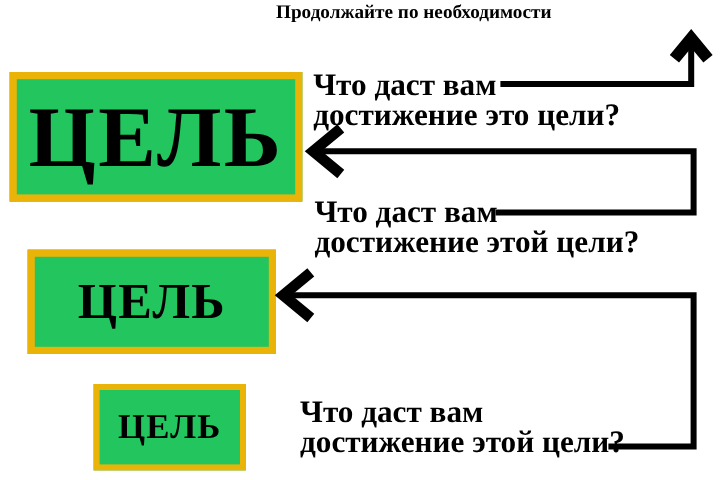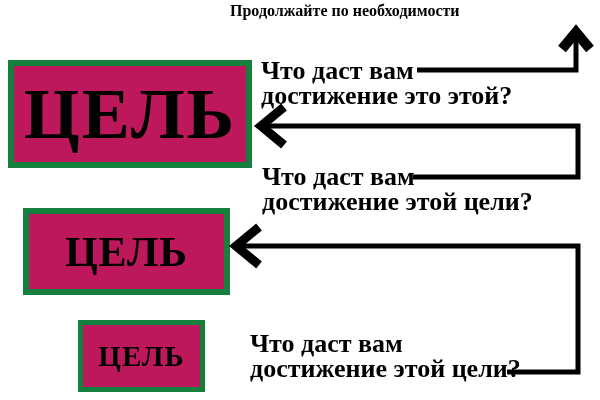--- a/index.html
+++ b/index.html
@@ -16,26 +16,26 @@
     position: absolute;
     left: 230px;
     top: 2px;
     font-size: 16px;
     font-weight: bold;
     white-space: nowrap;
   }
   .goal-box {
     position: absolute;
     box-sizing: border-box;
-    border: 6px solid #15803d;
+    border: 6px solid #eab308;
     display: flex;
     align-items: center;
     justify-content: center;
     font-weight: bold;
-    background: #be185d;
+    background: #22c55e;
   }
   .goal-box.large  { left: 8px;  top: 60px;  width: 244px; height: 108px; font-size: 72px; letter-spacing: 2px; }
   .goal-box.medium { left: 23px; top: 208px; width: 207px; height: 87px;  font-size: 42px; letter-spacing: 1px; }
   .goal-box.small  { left: 78px; top: 320px; width: 127px; height: 72px;  border-width: 5px; font-size: 29px; letter-spacing: 1px; }
   .question {
     position: absolute;
     font-size: 26px;
     font-weight: bold;
     line-height: 25px;
     white-space: nowrap;
@@ -65,21 +65,21 @@
   <div class="goal-box medium">
     <span>ЦЕЛЬ</span>
   </div>
 
   <div class="goal-box small">
     <span>ЦЕЛЬ</span>
   </div>
 
   <div class="question q1">
     <div>Что даст вам</div>
-    <div>достижение это этой?</div>
+    <div>достижение это цели?</div>
   </div>
 
   <div class="question q2">
     <div>Что даст вам</div>
     <div>достижение этой цели?</div>
   </div>
 
   <div class="question q3">
     <div>Что даст вам</div>
     <div>достижение этой цели?</div>

